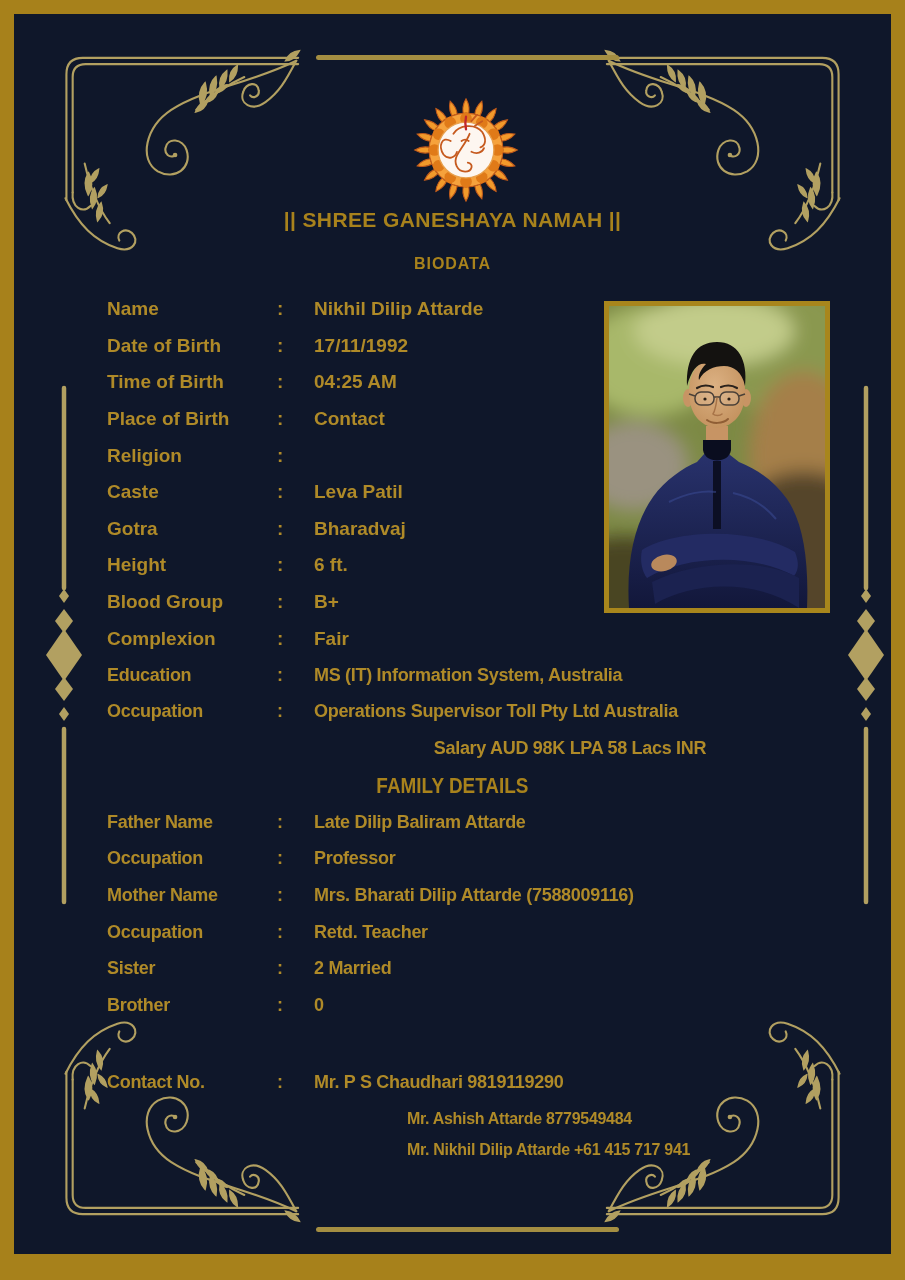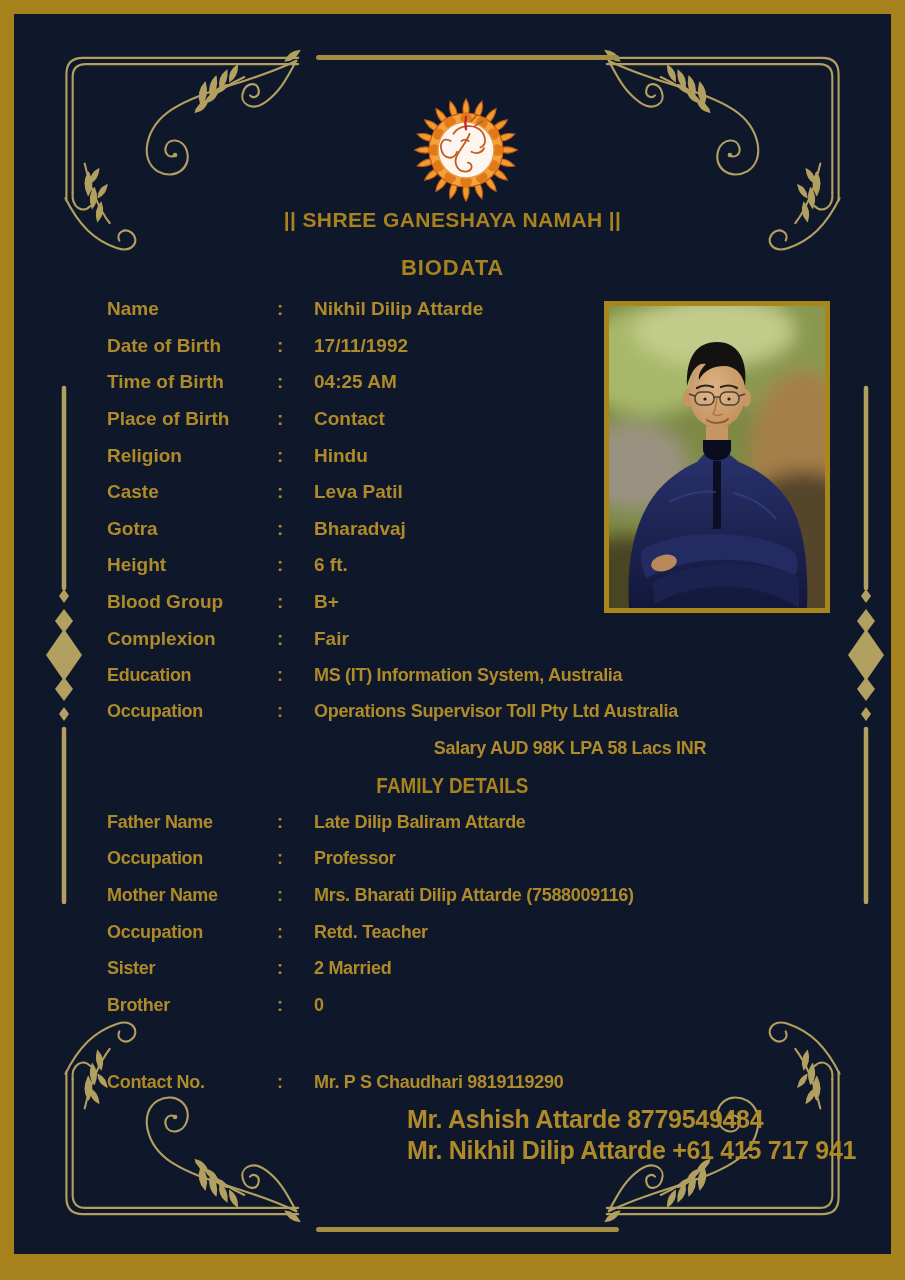--- a/index.html
+++ b/index.html
@@ -28,39 +28,39 @@
   .sideorn.right{left:830px;}
   
   .ganesh{position:absolute;left:398px;top:82px;width:108px;height:108px;}
   
   .invocation{
     position:absolute;left:0;top:194px;width:100%;text-align:center;
     color:#A8821C;font-size:21px;font-weight:700;letter-spacing:.4px;
   }
   .doc-title{
     position:absolute;left:0;top:241px;width:100%;text-align:center;
-    color:#A8821C;font-size:22px;font-weight:700;letter-spacing:.9px;
+    color:#A8821C;font-size:16px;font-weight:700;letter-spacing:.9px;
   }
   .sec{position:absolute;left:0;width:100%;text-align:center;color:#A8821C;font-size:21.5px;font-weight:700;}
   .sec>span{display:inline-block;transform:scaleX(0.88);}
   .sec.family{top:760px;}
   .sec.contact{top:1011px;}
   
   .rows{position:absolute;left:93px;width:712px;}
   .rows.personal{top:277px;}
   .rows.family{top:790px;}
   .row{display:flex;height:36.6px;align-items:center;color:#AF8A28;font-size:19px;font-weight:700;}
   .row .lbl{width:170px;}
   .row .colon{width:37px;}
   .row .val{flex:1;white-space:nowrap;}
   .cond{font-size:18px;letter-spacing:-0.3px;}
   .extra-line{padding-left:214px;text-align:center;}
   .contact-row{position:absolute;left:93px;top:1050px;width:712px;}
   .contact-more{position:absolute;left:393px;width:420px;height:32px;display:flex;align-items:center;
-    color:#AF8A28;font-size:25px;font-weight:700;letter-spacing:-0.3px;white-space:nowrap;}
+    color:#AF8A28;font-size:16px;font-weight:700;letter-spacing:-0.3px;white-space:nowrap;}
   .cl2{top:1089px;} .cl3{top:1120px;}
   
   .photo{
     position:absolute;left:590px;top:287px;width:226px;height:312px;
     box-sizing:border-box;border:5px solid #A8861C;background:#7d8a45;
   }
   .photo svg{display:block;width:100%;height:100%;}
 </style>
 </head>
 <body>
@@ -200,21 +200,20 @@
       <span class="val">04:25 AM</span>
     </div>
     <div class="row">
       <span class="lbl">Place of Birth</span>
       <span class="colon">:</span>
       <span class="val">Contact</span>
     </div>
     <div class="row">
       <span class="lbl">Religion</span>
       <span class="colon">:</span>
-      <span class="val">Hindu</span>
     </div>
     <div class="row">
       <span class="lbl">Caste</span>
       <span class="colon">:</span>
       <span class="val">Leva Patil</span>
     </div>
     <div class="row">
       <span class="lbl">Gotra</span>
       <span class="colon">:</span>
       <span class="val">Bharadvaj</span>

